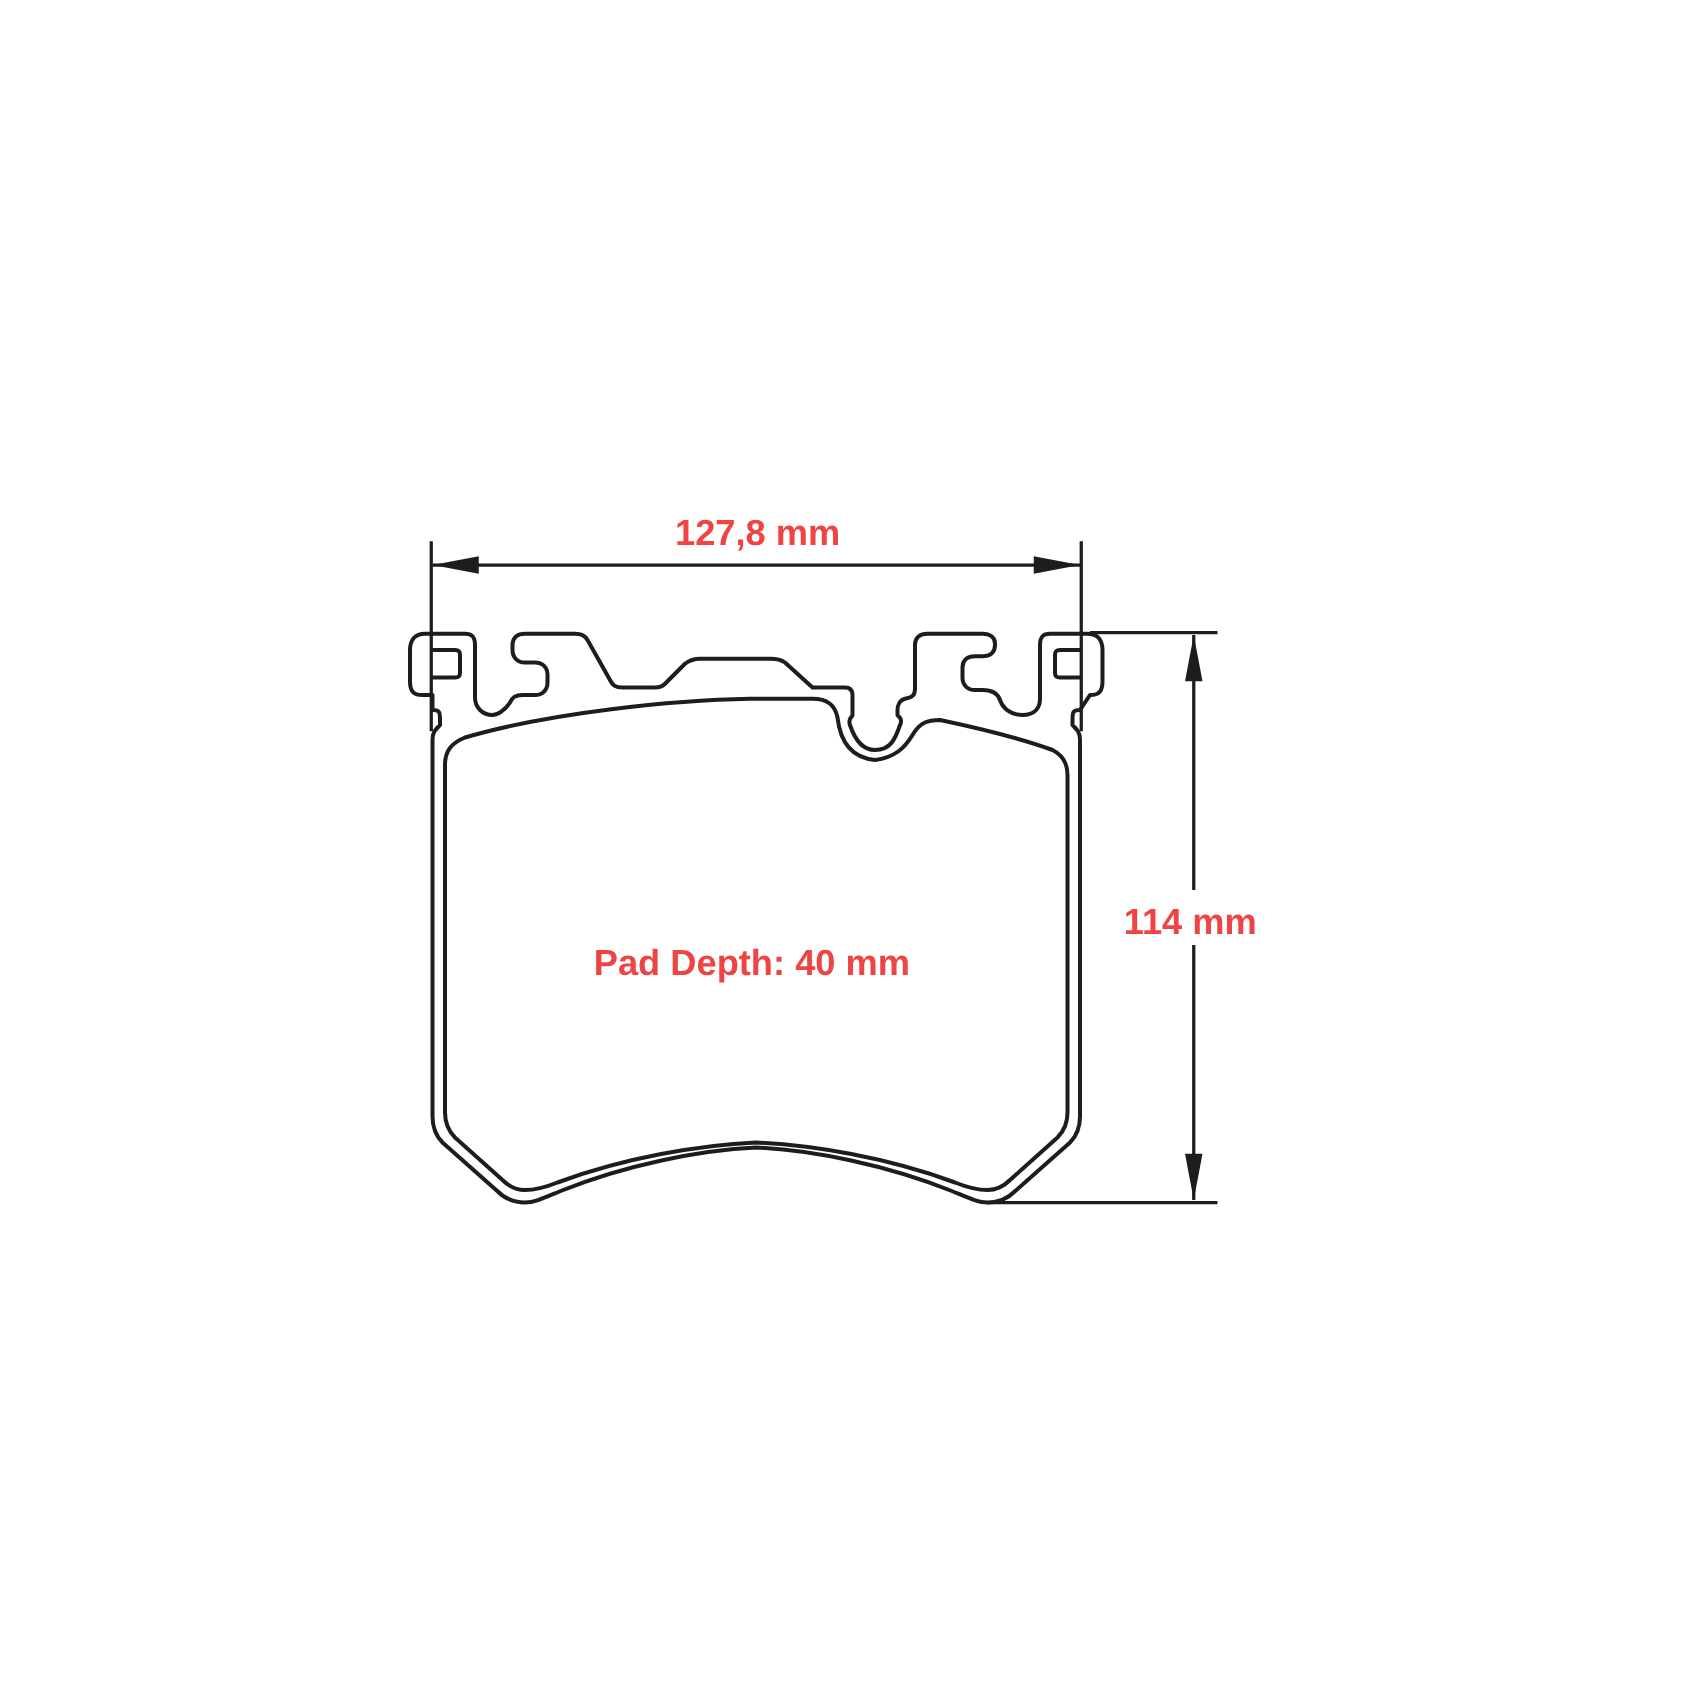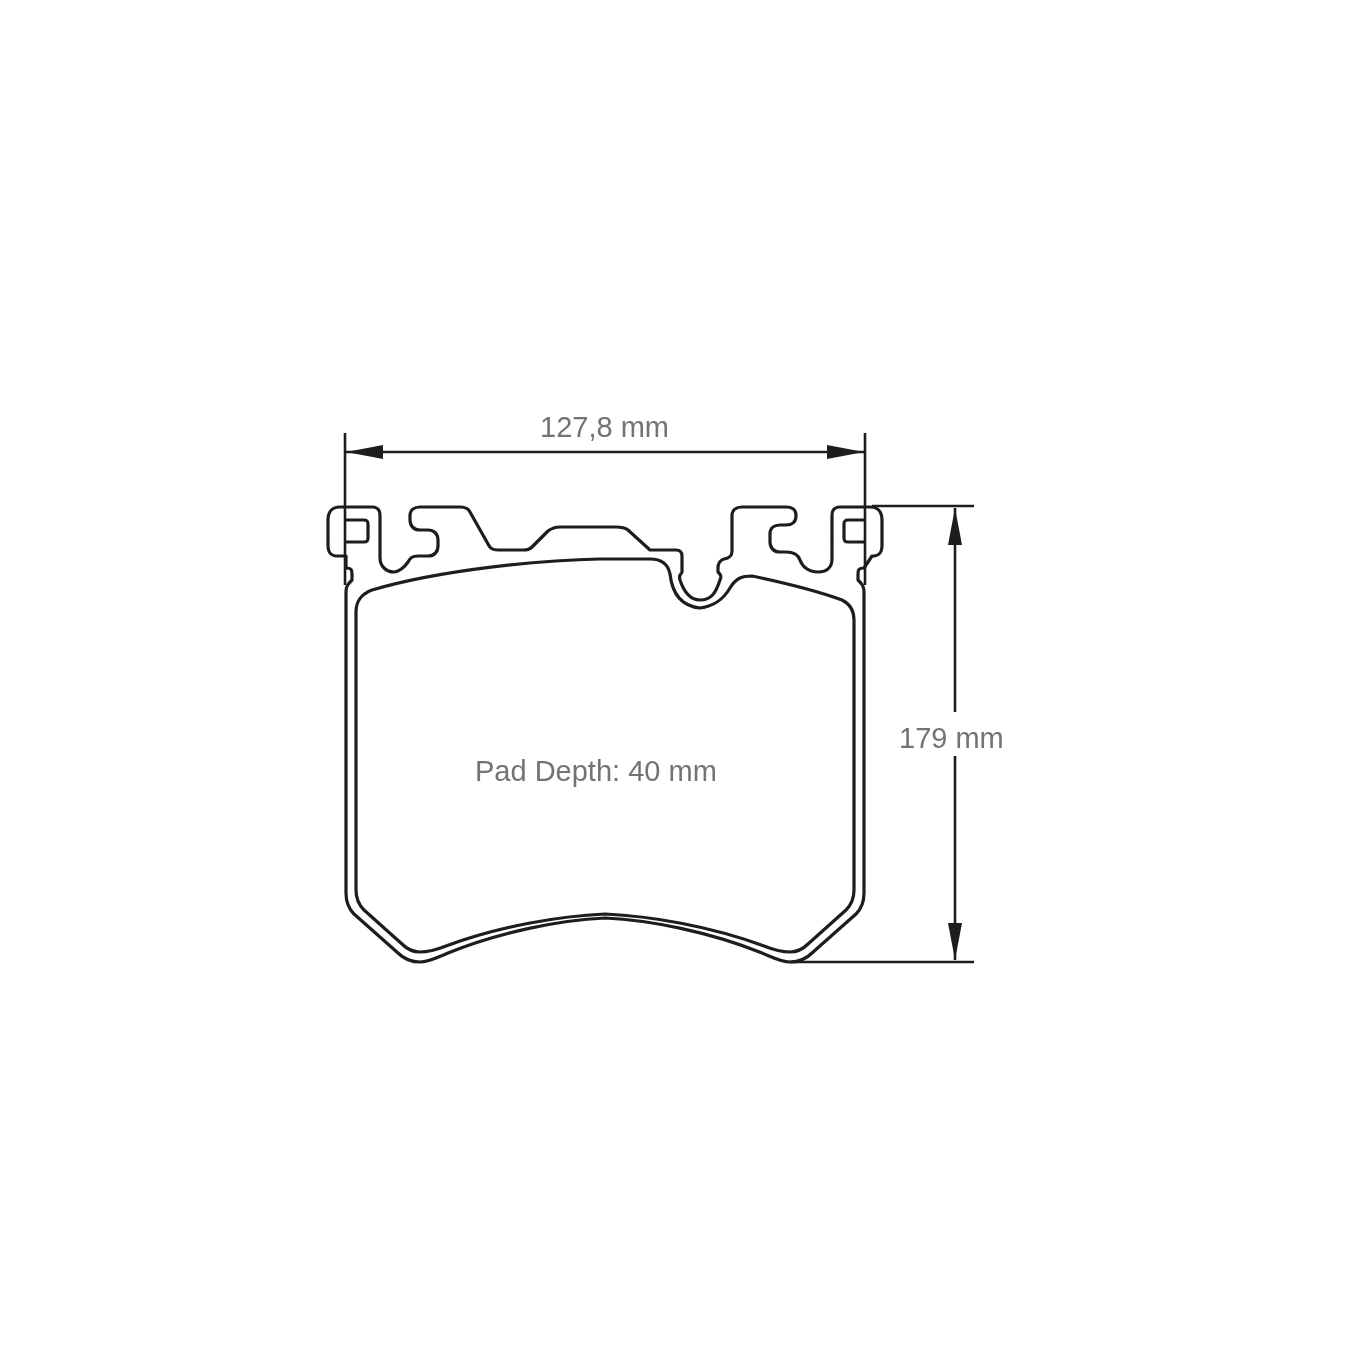--- a/index.html
+++ b/index.html
@@ -32,23 +32,23 @@
       fill: none;
       stroke: #1d1d1b;
       stroke-width: 2.6;
     }
     .arrow {
       fill: #1d1d1b;
       stroke: none;
     }
     .label {
       position: absolute;
-      color: #737373;
+      color: #ef4444;
       font-size: 29px;
-      font-weight: 400;
+      font-weight: 700;
       white-space: nowrap;
       line-height: 1;
     }
     #width-label { left: 540px; top: 413px; }
     #height-label { left: 897px; top: 724px; background: #fff; padding: 0 2px; }
     #depth-label { left: 475px; top: 757px; }
   </style>
 </head>
 <body>
 
@@ -174,14 +174,14 @@
 
   <line class="dim-line" x1="872" y1="506" x2="974" y2="506"></line>
   <line class="dim-line" x1="790" y1="962" x2="974" y2="962"></line>
   <line class="dim-line" x1="955" y1="508" x2="955" y2="712"></line>
   <line class="dim-line" x1="955" y1="756" x2="955" y2="960"></line>
   <polygon class="arrow" points="955,508 948,545 962,545"></polygon>
   <polygon class="arrow" points="955,960 948,923 962,923"></polygon>
 </svg>
 
 <div id="width-label" class="label">127,8 mm</div>
-<div id="height-label" class="label">179 mm</div>
+<div id="height-label" class="label">114 mm</div>
 <div id="depth-label" class="label">Pad Depth: 40 mm</div>
 
 </body></html>

